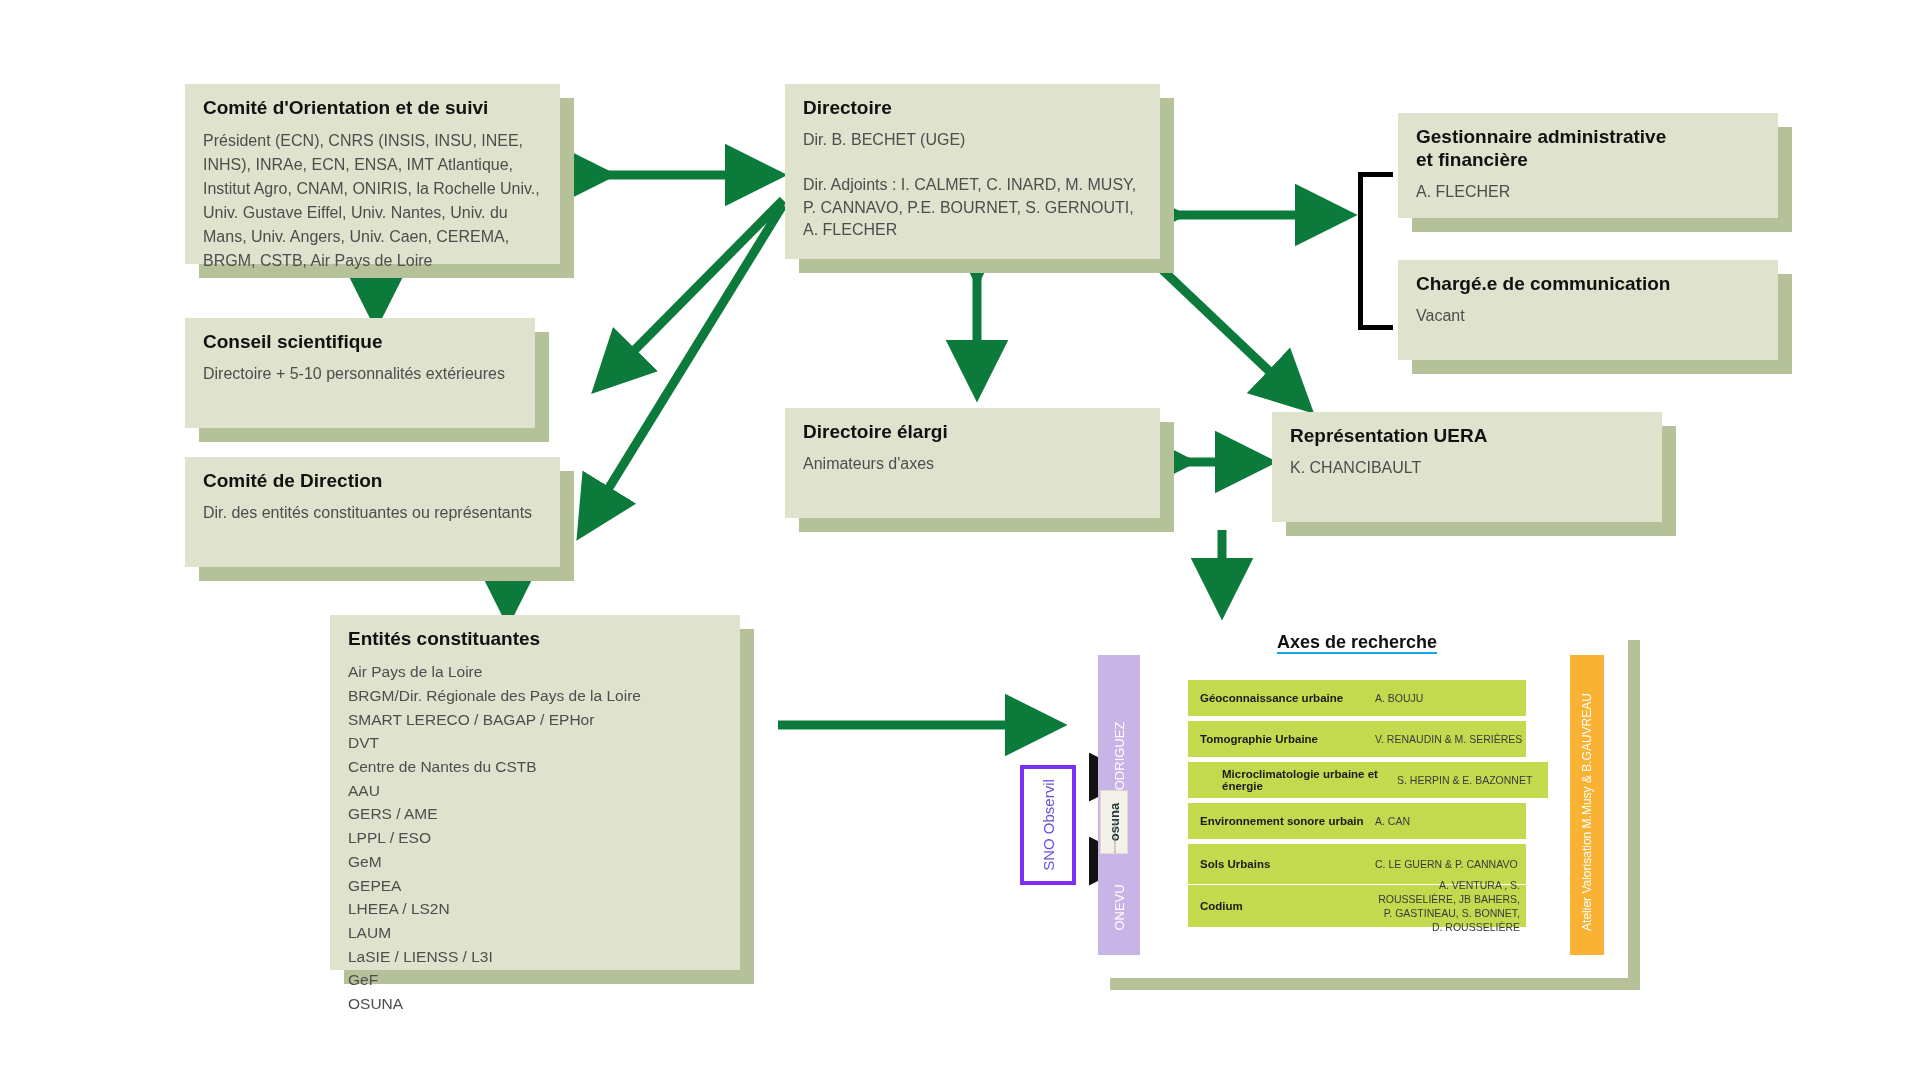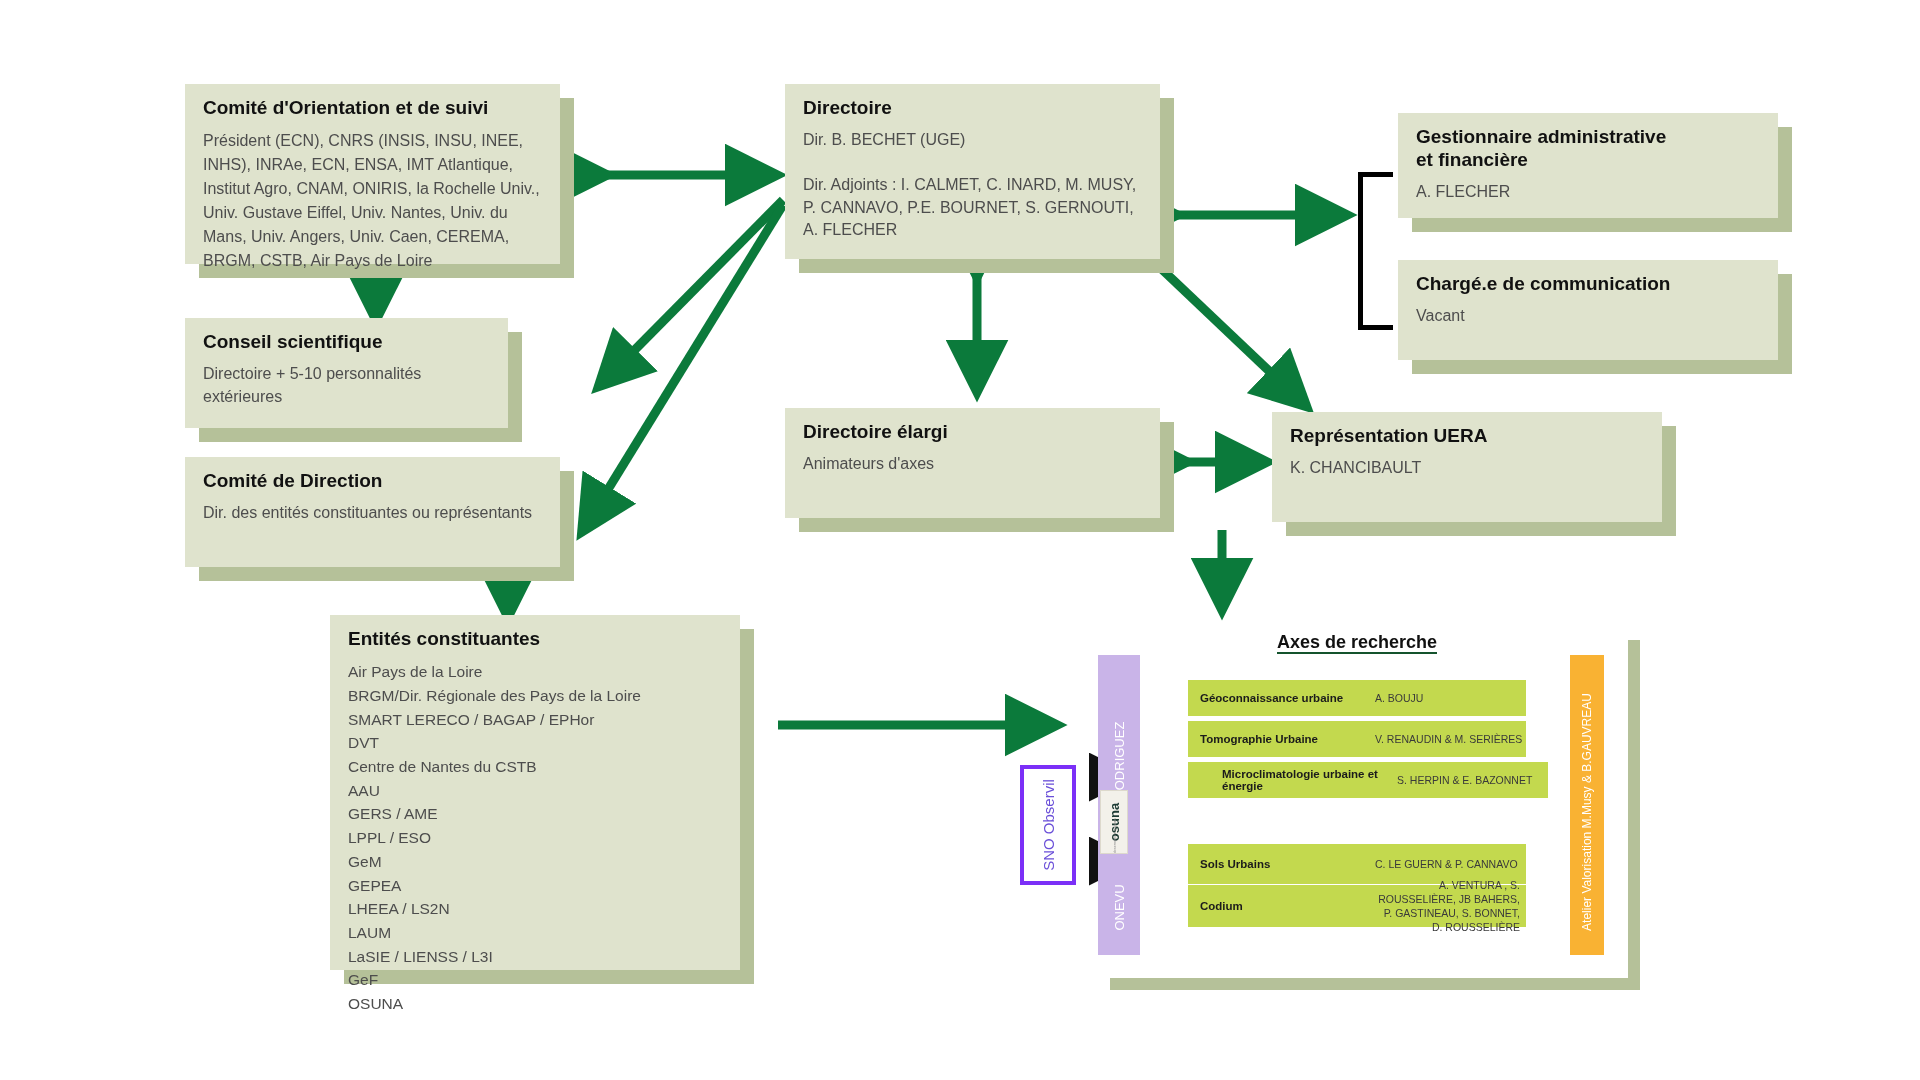--- a/index.html
+++ b/index.html
@@ -18,21 +18,21 @@
   .blist div{white-space:nowrap;}
 
   
   .bracket{position:absolute;z-index:3;border-left:5px solid #000;border-top:5px solid #000;border-bottom:5px solid #000;}
 
   
   #axes-panel{position:absolute;z-index:2;}
   #axes-panel .pshadow{position:absolute;left:12px;top:12px;right:-12px;bottom:-12px;background:#b5c199;}
   #axes-panel .pface{position:absolute;left:0;top:0;right:0;bottom:0;background:#ffffff;}
   .axes-title{position:absolute;z-index:4;font-weight:bold;font-size:18px;color:#111;white-space:nowrap;}
-  .axes-title u{text-decoration:none;border-bottom:2px solid #14532d;}
+  .axes-title u{text-decoration:none;border-bottom:2px solid #0ea5e9;}
 
   .vbar{position:absolute;z-index:3;}
   .vbar .vlab{position:absolute;left:50%;transform:translateX(-50%) rotate(-90deg);transform-origin:center center;white-space:nowrap;color:#ffffff;}
   #purple-bar{background:#c9b4e8;}
   #orange-bar{background:#f9b233;}
 
   .axrow{position:absolute;z-index:3;background:#c3d94e;display:flex;align-items:center;}
   .axrow .axname{font-weight:bold;font-size:11.5px;color:#1b1b1b;padding-left:12px;width:175px;flex:none;}
   .axrow .axpeople{font-size:10.5px;color:#3a3a3a;line-height:1.35;}
 
@@ -78,21 +78,21 @@
 
   <div class="box" style="left:185px;top:84px;width:375px;height:180px;">
     <div class="shadow"></div>
     <div class="face"></div>
     <div class="inner">
       <div class="btitle">Comité d'Orientation et de suivi</div>
       <div class="bbody sm">Président (ECN), CNRS (INSIS, INSU, INEE, INHS), INRAe, ECN, ENSA, IMT Atlantique, Institut Agro, CNAM, ONIRIS, la Rochelle Univ., Univ. Gustave Eiffel, Univ. Nantes, Univ. du Mans, Univ. Angers, Univ. Caen, CEREMA, BRGM, CSTB, Air Pays de Loire</div>
     </div>
   </div>
 
-  <div class="box" style="left:185px;top:318px;width:323px;height:110px;">
+  <div class="box" style="left:185px;top:318px;width:350px;height:110px;">
     <div class="shadow"></div>
     <div class="face"></div>
     <div class="inner">
       <div class="btitle">Conseil scientifique</div>
       <div class="bbody">Directoire + 5-10 personnalités extérieures</div>
     </div>
   </div>
 
   <div class="box" style="left:185px;top:457px;width:375px;height:110px;">
     <div class="shadow"></div>
@@ -207,20 +207,24 @@
     <div class="axpeople">A. BOUJU</div>
   </div>
   <div class="axrow" style="left:1188px;top:721px;width:338px;height:36px;">
     <div class="axname">Tomographie Urbaine</div>
     <div class="axpeople">V. RENAUDIN &amp; M. SERIÈRES</div>
   </div>
   <div class="axrow" style="left:1188px;top:762px;width:338px;height:36px;padding-left:22px;">
     <div class="axname">Microclimatologie urbaine et énergie</div>
     <div class="axpeople">S. HERPIN &amp; E. BAZONNET</div>
   </div>
+  <div class="axrow" style="left:1188px;top:803px;width:338px;height:36px;">
+    <div class="axname">Environnement sonore urbain</div>
+    <div class="axpeople">A. CAN</div>
+  </div>
   <div class="axrow" style="left:1188px;top:844px;width:338px;height:40px;">
     <div class="axname">Sols Urbains</div>
     <div class="axpeople">C. LE GUERN &amp; P. CANNAVO</div>
   </div>
   <div class="axrow" style="left:1188px;top:885px;width:338px;height:42px;">
     <div class="axname">Codium</div>
     <div class="axpeople" style="text-align:right;padding-right:6px;">A. VENTURA , S. ROUSSELIÈRE, JB BAHERS, P. GASTINEAU, S. BONNET, D. ROUSSELIÈRE</div>
   </div>
 
   <div class="vbar" id="orange-bar" style="left:1570px;top:655px;width:34px;height:300px;">

